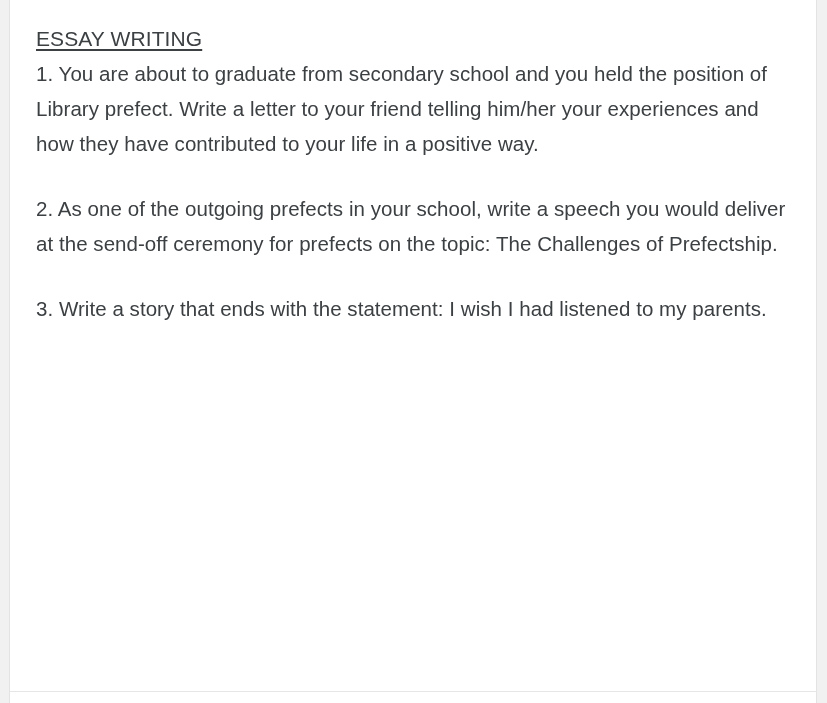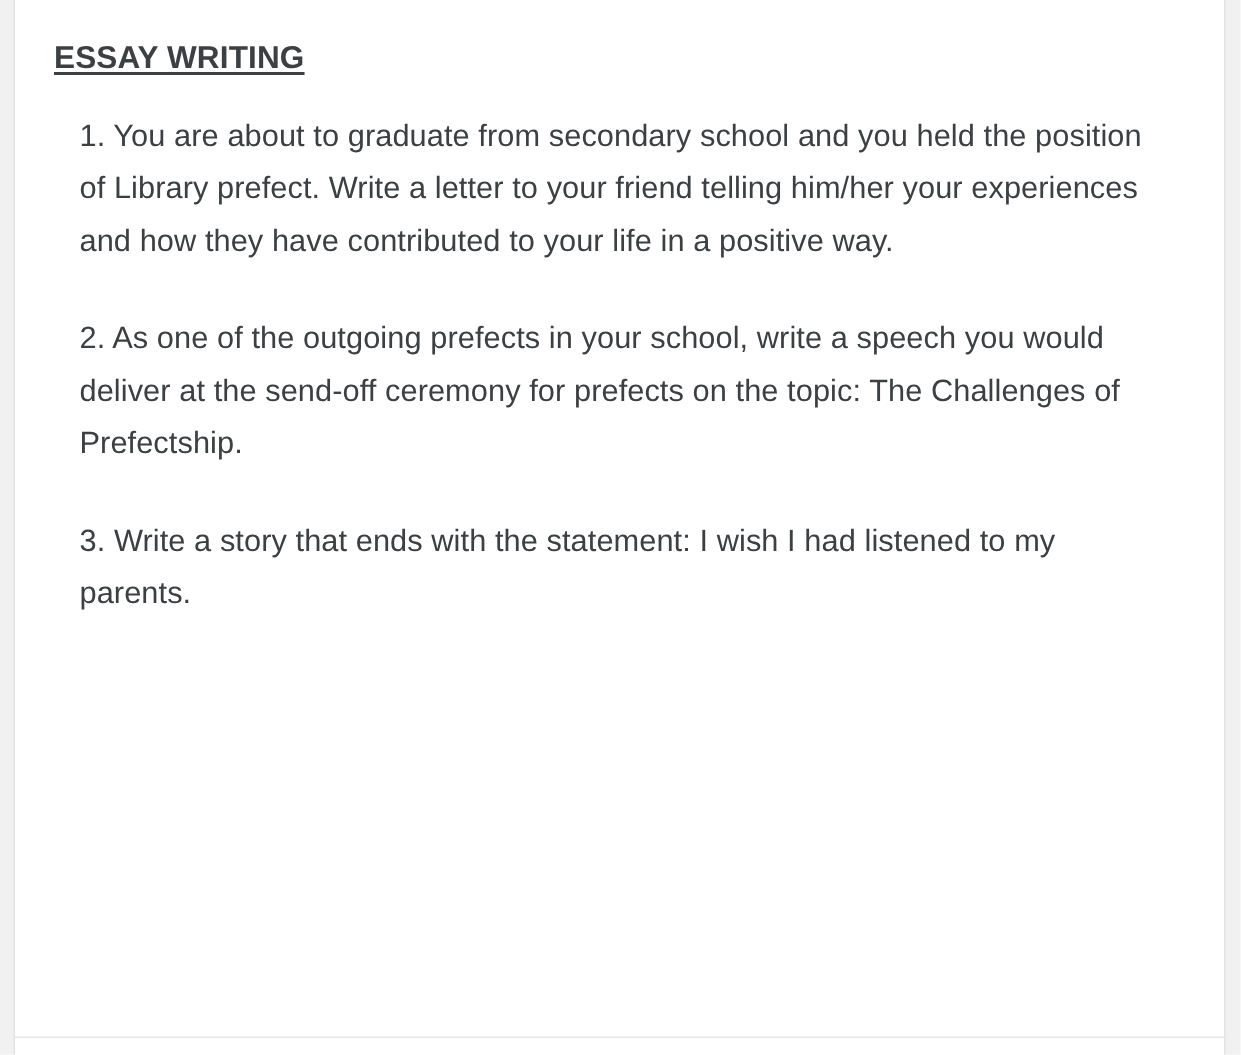--- a/index.html
+++ b/index.html
@@ -46,29 +46,29 @@
     height: 703px;
     padding: 22px 24px 0 26px;
     box-sizing: border-box;
   }
   .doc-title {
     font-size: 21px;
     line-height: 34px;
     color: #3c4043;
     text-decoration: underline;
     text-underline-offset: 3px;
-    font-weight: 700;
+    font-weight: 400;
     margin: 0 0 0 0;
     letter-spacing: 0.1px;
   }
   .para {
     font-size: 20.5px;
     line-height: 35px;
     color: #3c4043;
-    margin: 17px;
+    margin: 0;
     letter-spacing: 0.05px;
   }
   .para.spaced {
     margin-top: 30px;
   }
   .bottom-rule {
     position: absolute;
     left: 10px;
     right: 10px;
     bottom: 11px;

